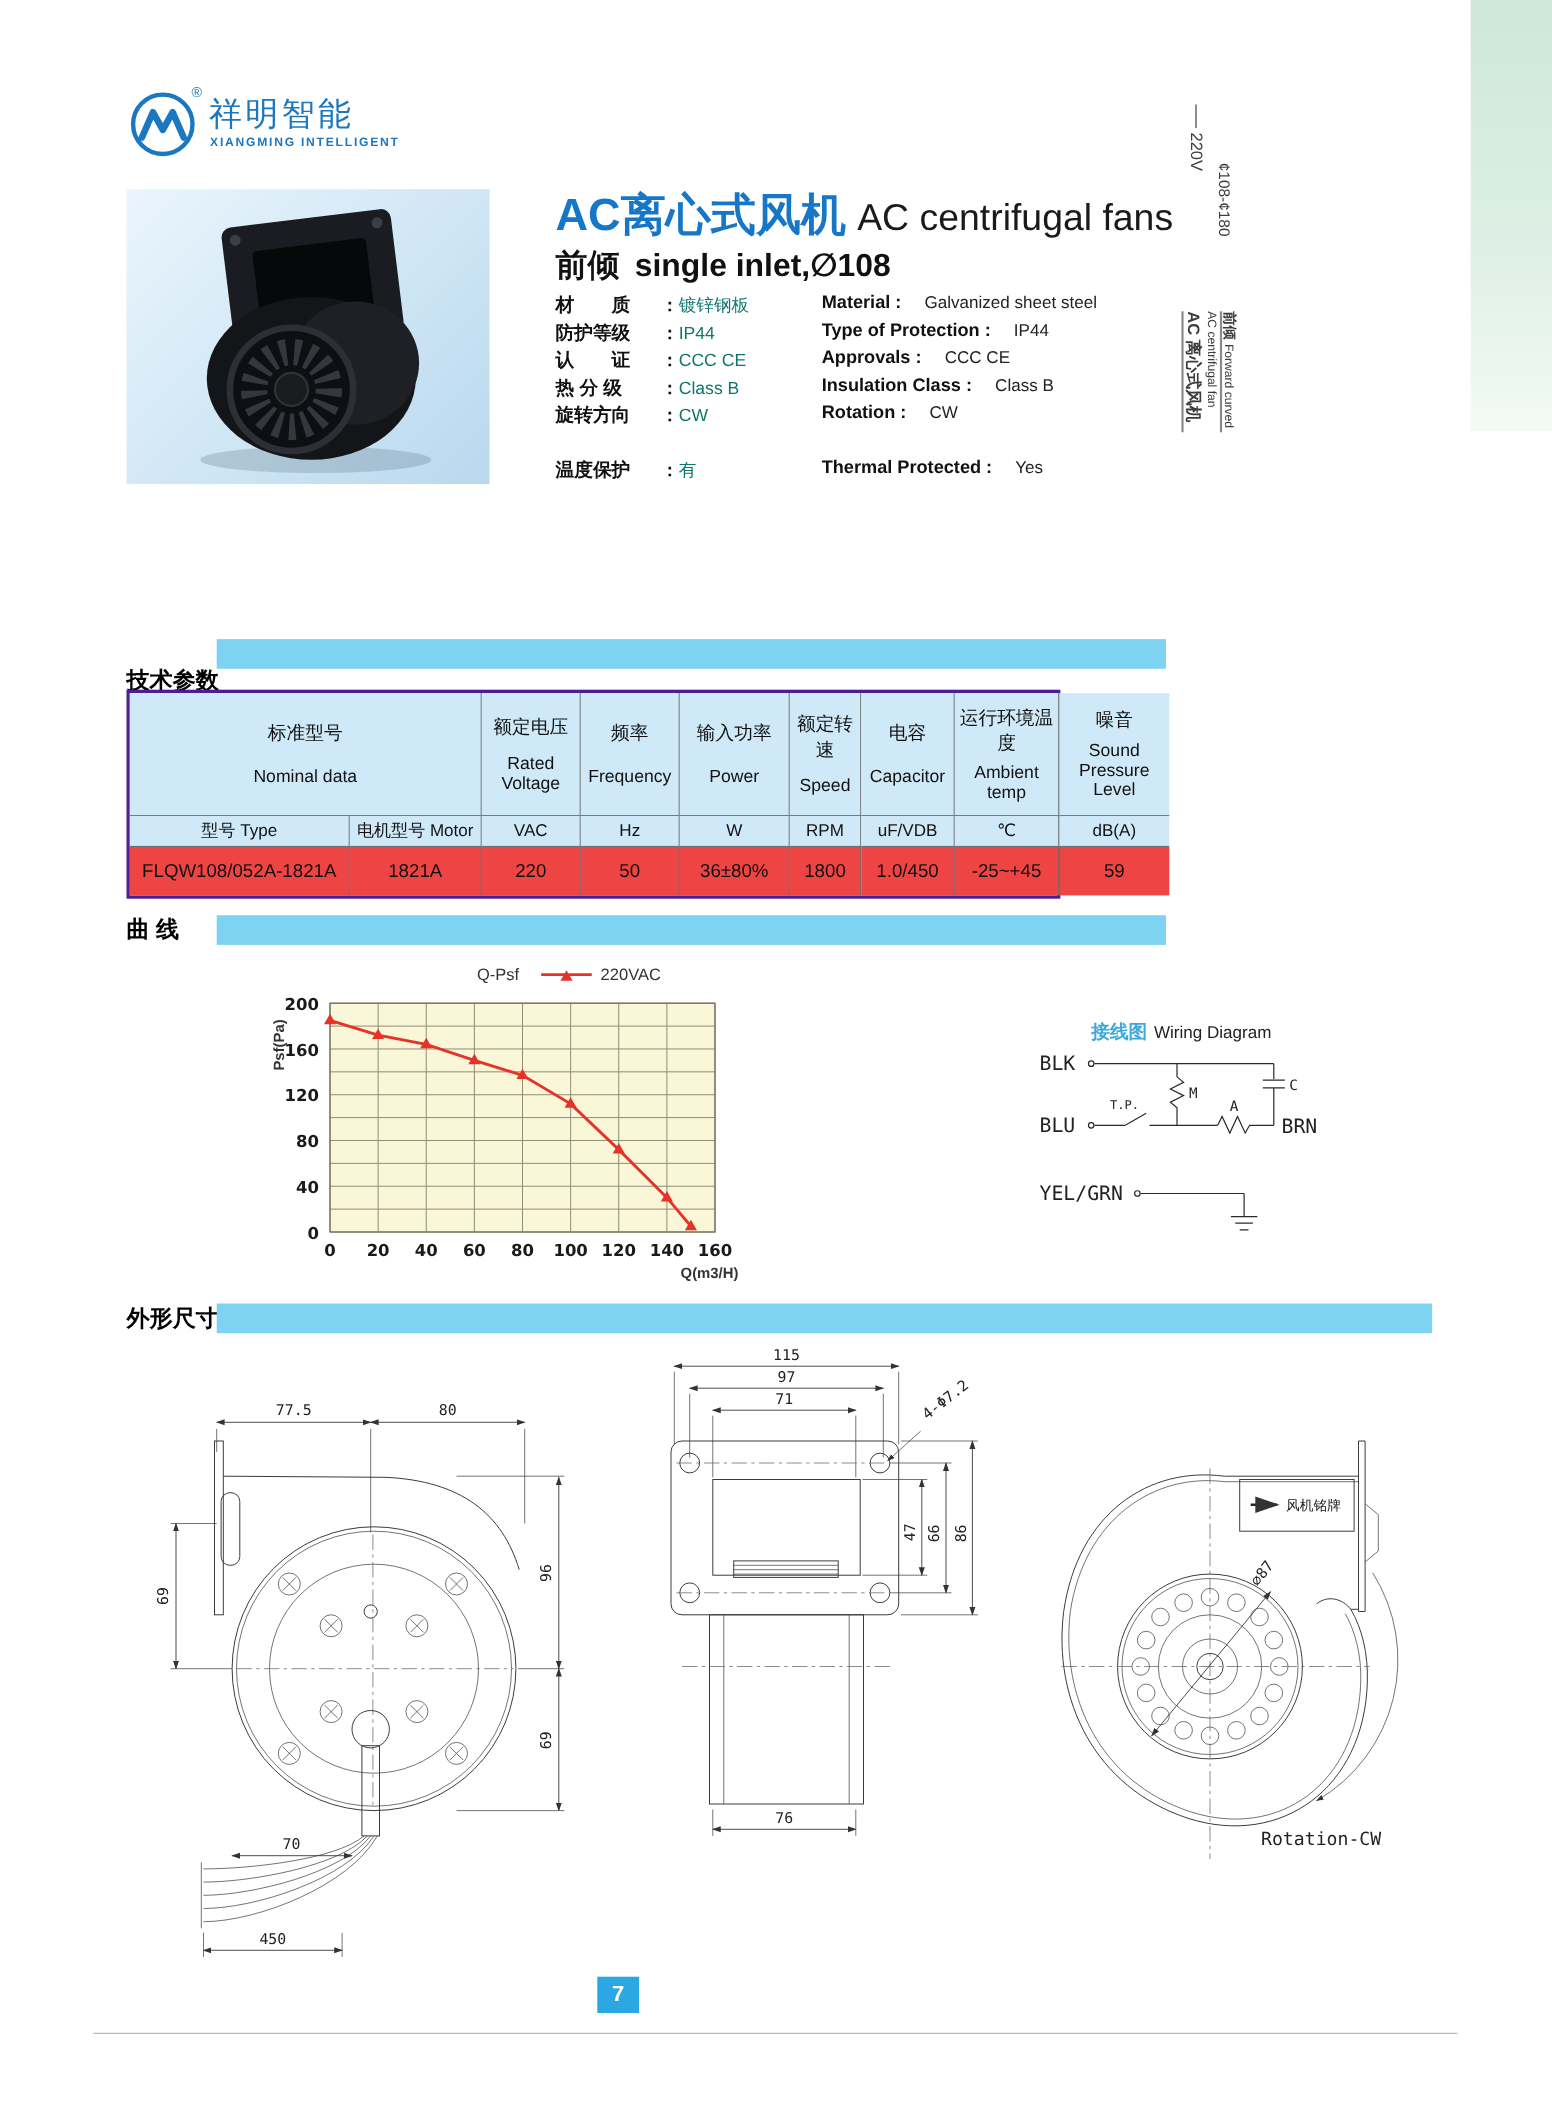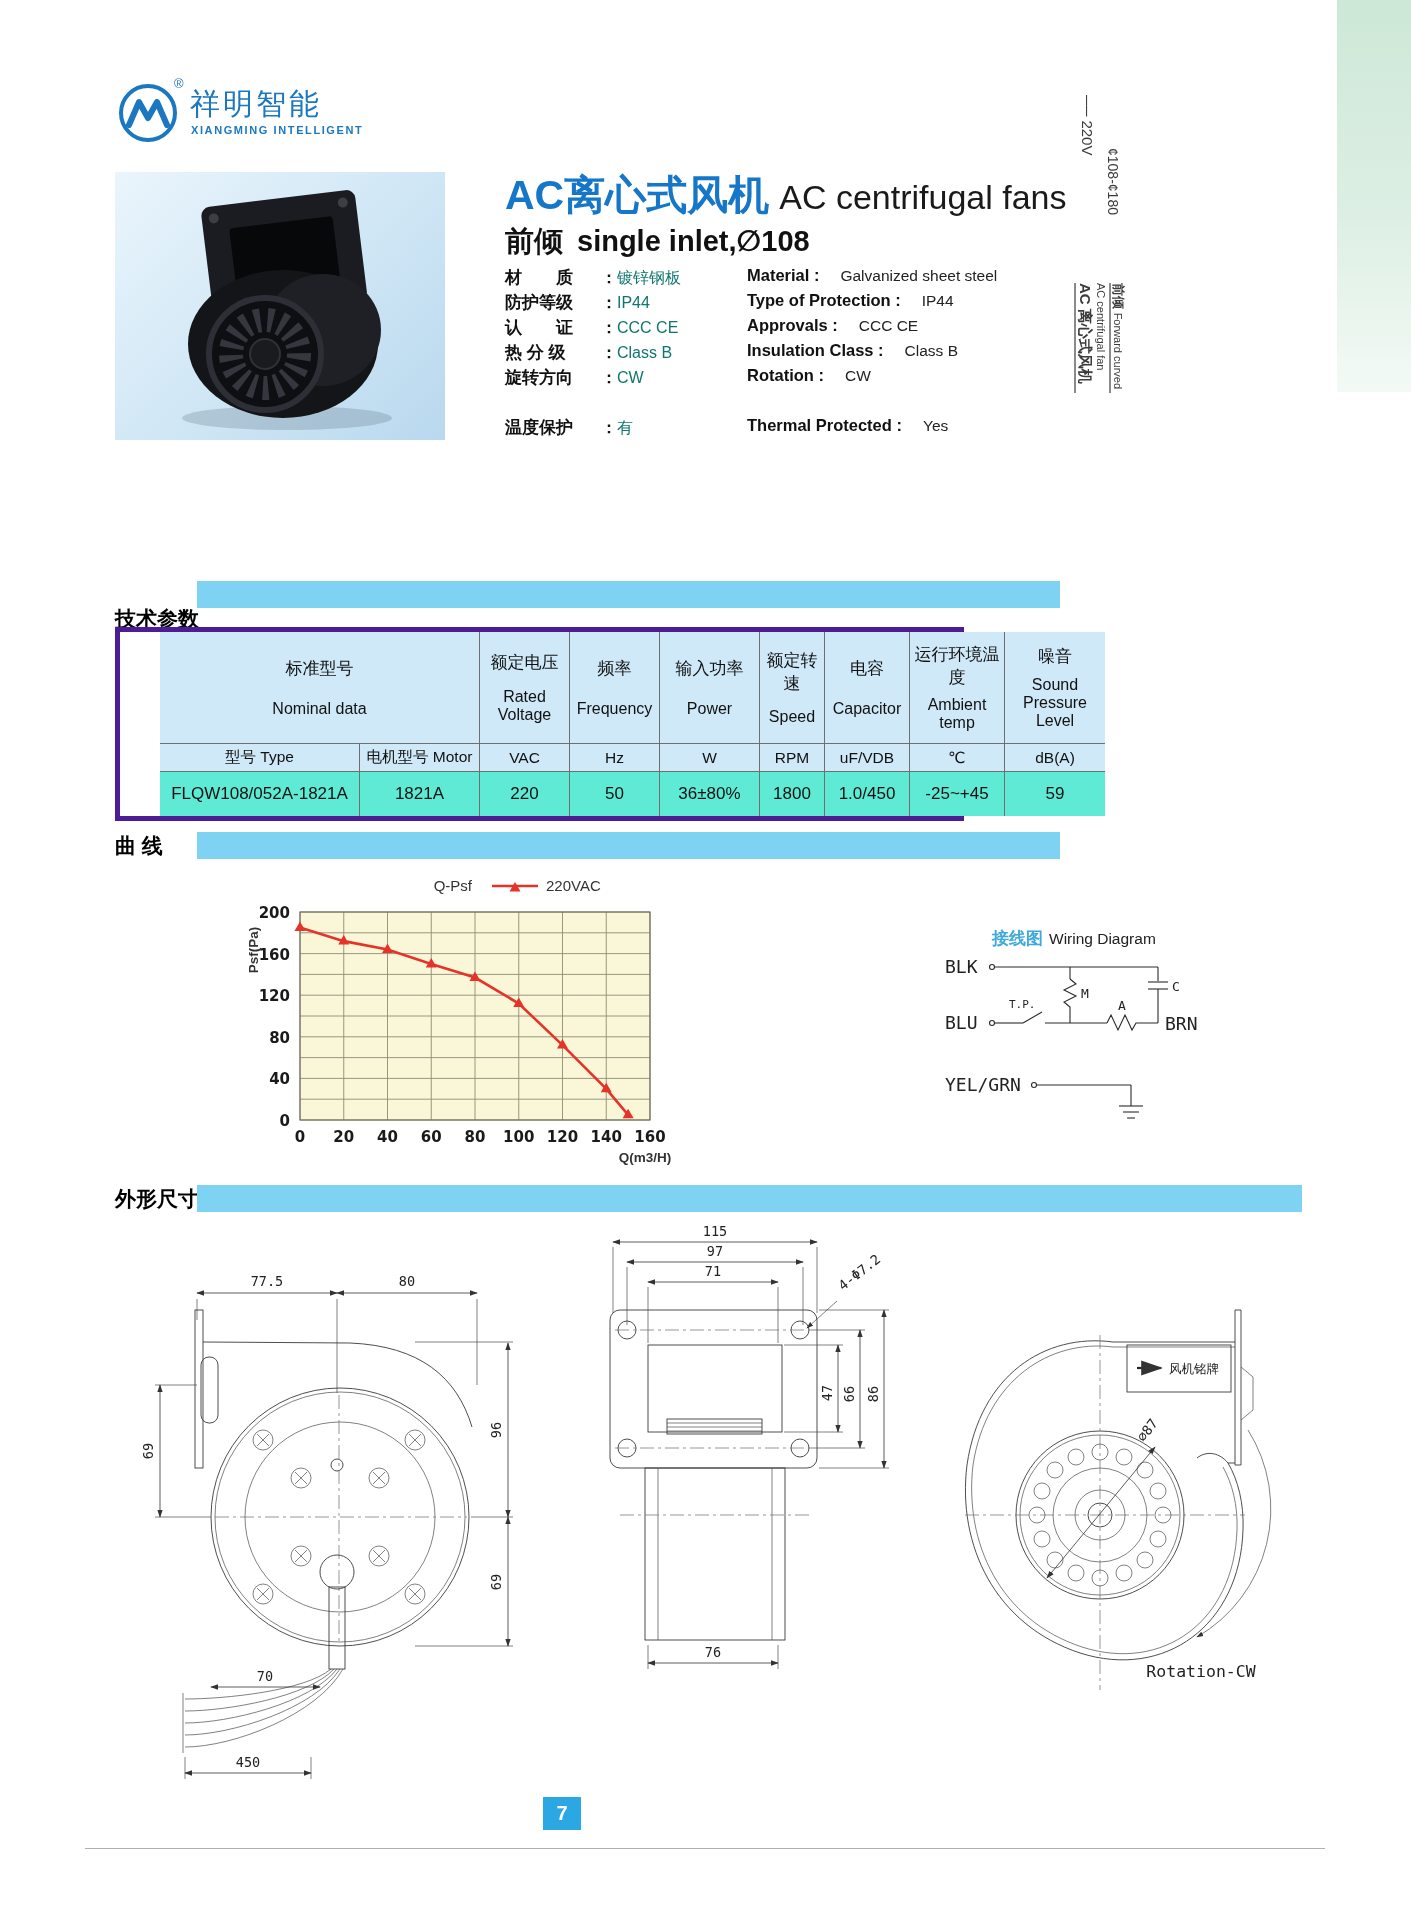--- a/index.html
+++ b/index.html
@@ -24,30 +24,30 @@
   .spec-cv{font-size:16px;color:#0f766e;}
   .spec-en{position:absolute;left:242px;top:0;white-space:nowrap;}
   .spec-el{font-weight:bold;font-size:16.5px;}
   .spec-ev{font-size:15.5px;color:#222;margin-left:21px;}
 
   
   .sec-title{position:absolute;left:115px;font-size:21px;font-weight:bold;color:#000;line-height:27px;}
   .sec-bar{position:absolute;height:27px;background:#7ed3f3;}
 
   
-  .ptable{position:absolute;left:115px;top:627px;width:849px;border:5px solid #4c1d95;box-sizing:border-box;padding-left:40px;}
+  .ptable{position:absolute;left:115px;top:627px;width:849px;border:3px solid #4c1d95;box-sizing:border-box;}
   .trow{display:grid;grid-template-columns:200px 120px 90px 90px 100px 65px 85px 95px 100px;box-sizing:border-box;}
   .trow.merged{grid-template-columns:320px 90px 90px 100px 65px 85px 95px 100px;}
   .tcell{border-right:1px solid #6f6f6f;border-bottom:1px solid #6f6f6f;box-sizing:border-box;
          display:flex;flex-direction:column;align-items:center;justify-content:space-evenly;text-align:center;}
   .tcell:last-child{border-right:none;}
   .hrow .tcell{background:#cfe9f8;height:112px;font-size:17px;padding:4px 2px;}
   .hrow .en{font-size:16px;}
   .srow .tcell{background:#cfe9f8;height:28px;font-size:15.5px;justify-content:center;}
-  .drow .tcell{background:#5eead4;height:44px;font-size:17px;justify-content:center;border-bottom:none;}
+  .drow .tcell{background:#ef4444;height:44px;font-size:17px;justify-content:center;border-bottom:none;}
 
   
   .tick{font:600 15px "DejaVu Sans",sans-serif;fill:#1a1a1a;}
   .leg{font:15px "Liberation Sans",sans-serif;fill:#333;}
   .axl{font:bold 13.5px "Liberation Sans",sans-serif;fill:#333;}
 
   
   .cad{font-family:"DejaVu Sans Mono",monospace;fill:#222;}
   .ln{stroke:#3a3a3a;fill:none;stroke-width:0.9;}
   .thin{stroke:#4a4a4a;fill:none;stroke-width:0.7;}

